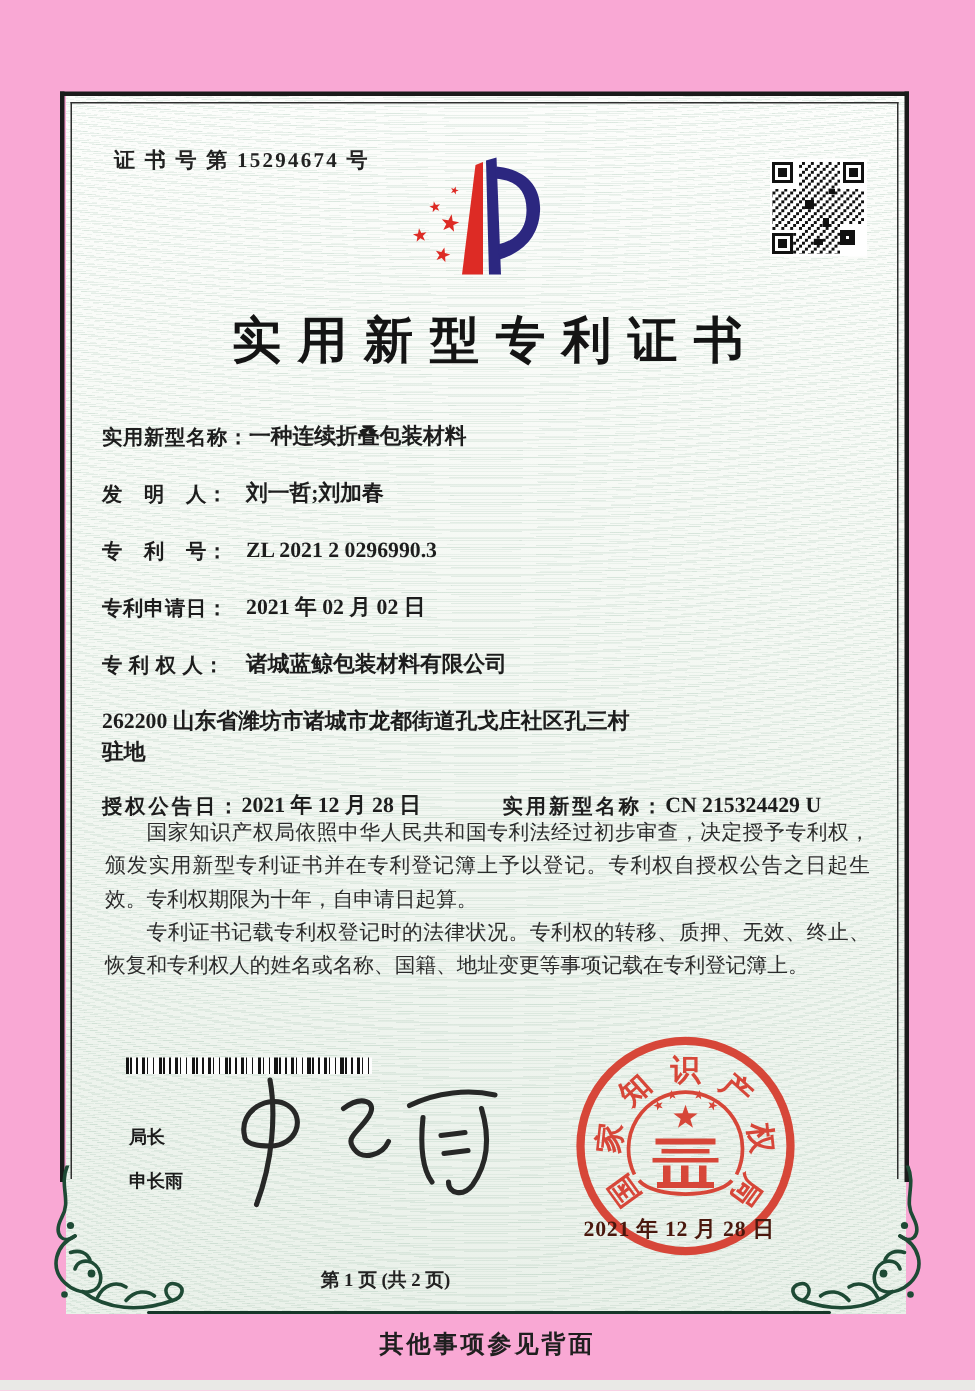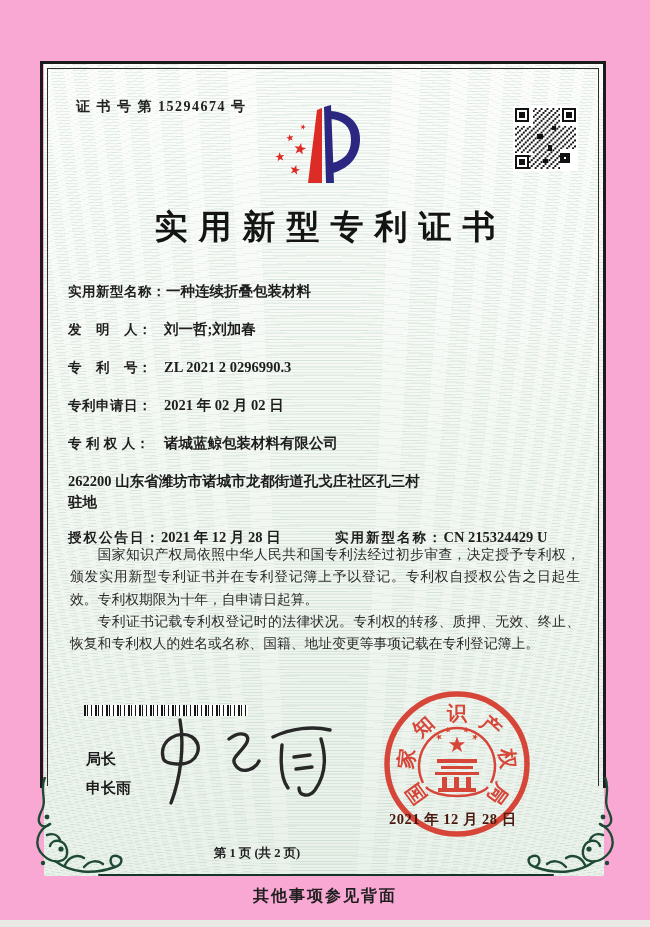--- a/index.html
+++ b/index.html
@@ -39,21 +39,21 @@
   .glabel{font-size:13.5px;font-weight:700;letter-spacing:2px;}
   .gvalue{font-size:14.5px;font-weight:700;}
 
   .body-text{position:absolute;left:70px;top:544px;width:510px;color:#2b2b2b;}
   .body-text p{margin:0;font-size:13.8px;line-height:22.3px;text-align:justify;text-indent:2em;font-weight:500;}
 
   .barcode{position:absolute;left:84px;top:705px;width:164px;height:11px;
     background:repeating-linear-gradient(90deg,#141414 0 2px,#fdfdfd 2px 3px,#141414 3px 4px,#fdfdfd 4px 7px,#141414 7px 8px,#fdfdfd 8px 11px);}
 
   .signer{position:absolute;left:86px;top:744px;font-family:"Liberation Sans","DejaVu Sans",sans-serif;
-    font-size:15px;font-weight:700;color:#1c1c1c;line-height:29px;}
+    font-size:12px;font-weight:700;color:#1c1c1c;line-height:29px;}
   .signature{position:absolute;left:145px;top:713px;width:200px;height:98px;}
 
   .seal{position:absolute;left:380px;top:687px;width:154px;height:154px;opacity:.93;}
   .seal-date{position:absolute;left:389px;top:810px;font-size:14.5px;font-weight:700;color:#49180e;letter-spacing:0.5px;}
 
   .page-num{position:absolute;left:0;width:514px;top:845px;text-align:center;font-size:12.5px;font-weight:700;color:#222;}
 
   .bottom-rule{position:absolute;left:98px;top:874px;width:456px;height:2px;background:#16352a;border-radius:2px;}
   .flourish{position:absolute;top:777px;width:92px;height:102px;}
   .flourish.left{left:31px;}

